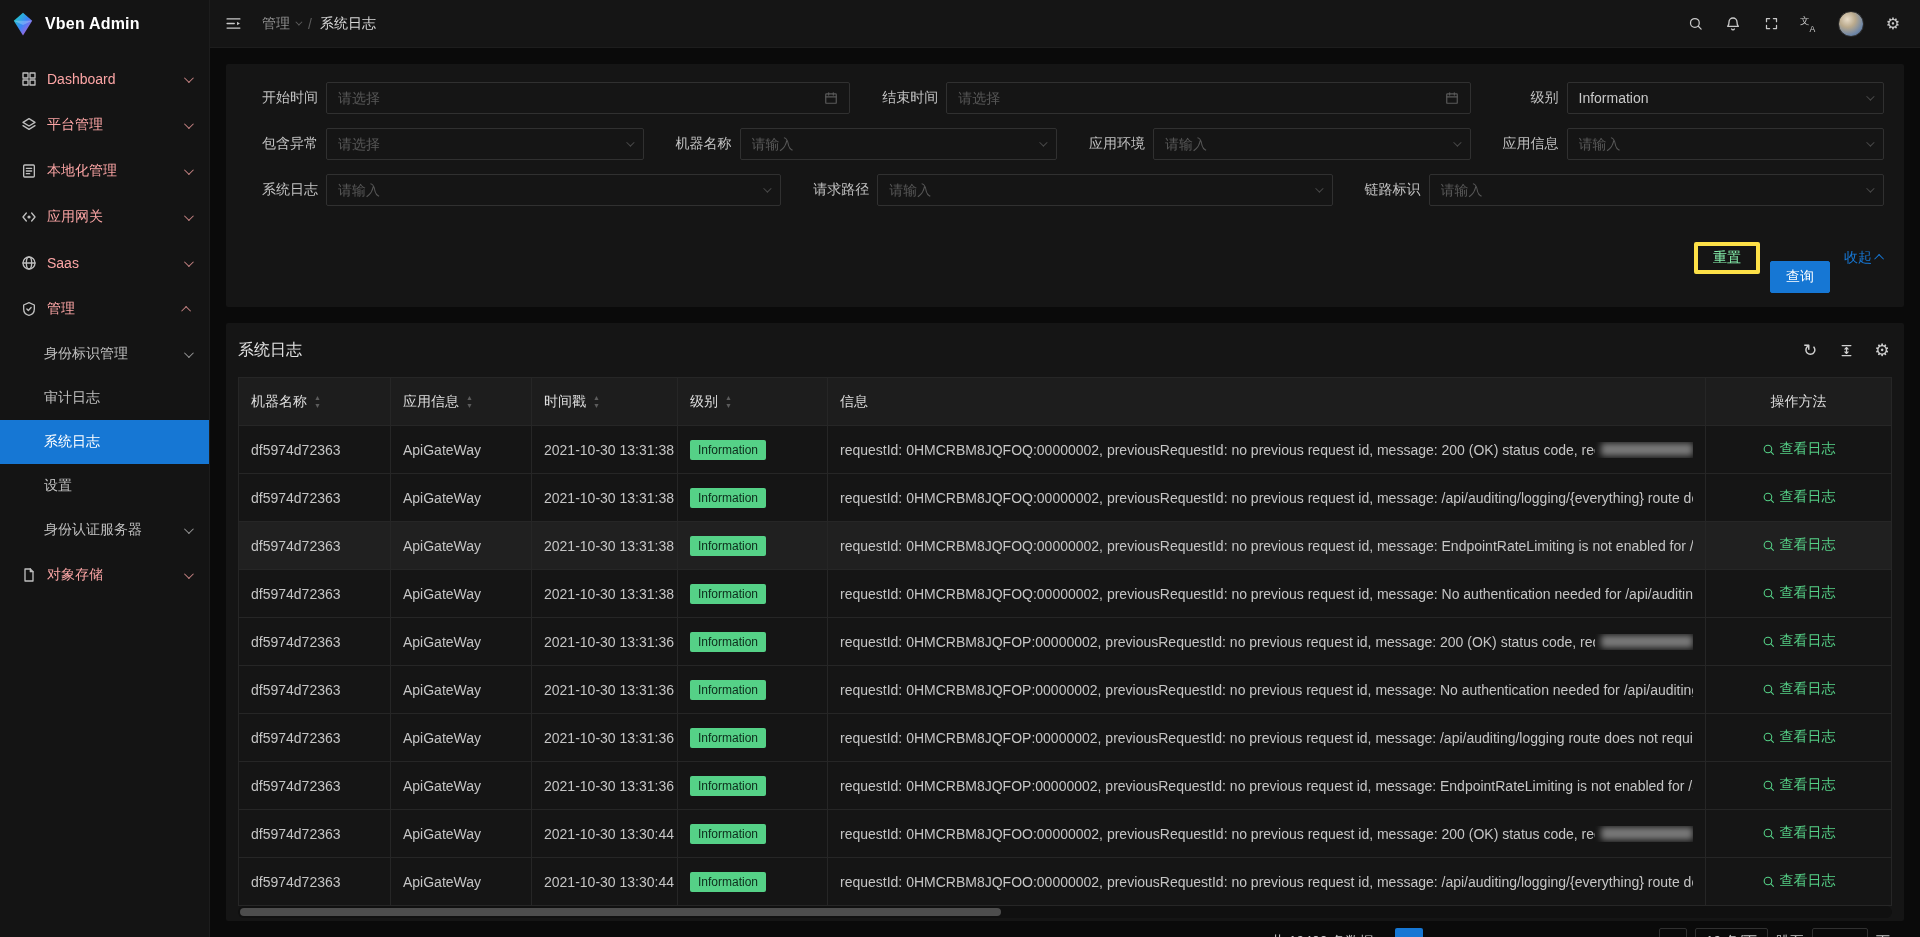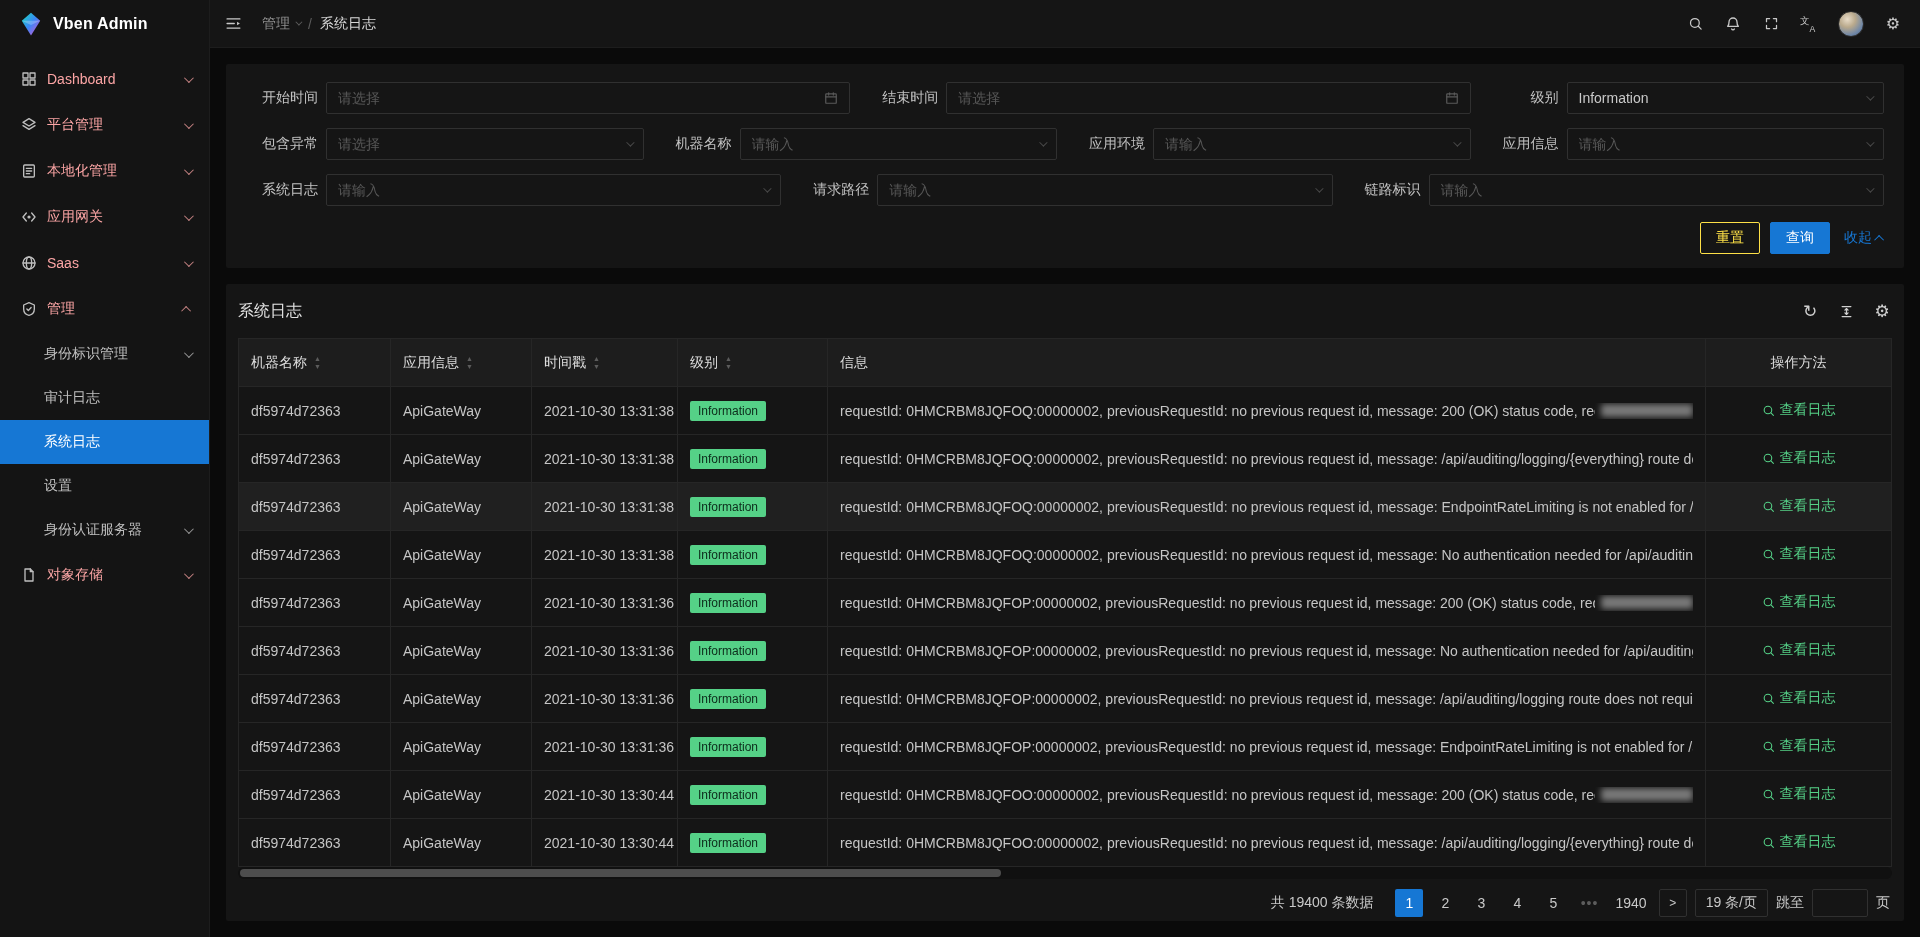--- a/index.html
+++ b/index.html
@@ -7,21 +7,21 @@
     --success:#55d187;
   }
   *{margin:0;padding:0;box-sizing:border-box;}
   html,body{width:1920px;height:937px;overflow:hidden;background:#0a0a0a;
     font-family:"Liberation Sans","DejaVu Sans",sans-serif;color:#c9c9c9;font-size:14px;}
   .app{display:flex;width:100%;height:100%;}
 
   
   .sidebar{width:210px;background:#141414;border-right:1px solid #1d1d1d;flex-shrink:0;
     display:flex;flex-direction:column;}
-  .logo{height:48px;display:flex;align-items:center;gap:9px;padding:0 18px;cursor:pointer;}
+  .logo{height:48px;display:flex;align-items:center;gap:9px;padding:0 10px;cursor:pointer;}
   .logo-text{color:#fff;font-size:16px;font-weight:bold;letter-spacing:.2px;white-space:nowrap;}
   .menu{padding-top:8px;flex:1;overflow:hidden;}
   .menu-item{height:46px;display:flex;align-items:center;gap:10px;padding:0 18px 0 20px;
     color:#fca5a5;cursor:pointer;white-space:nowrap;}
   .menu-icon{width:17px;display:inline-flex;justify-content:center;color:#bfbfbf;font-size:15px;flex-shrink:0;}
   .menu-label{flex:1;overflow:hidden;}
   .submenu-item{height:44px;display:flex;align-items:center;padding:0 18px 0 44px;color:#bfbfbf;
     cursor:pointer;white-space:nowrap;}
   .submenu-item .menu-label{flex:1;}
   .submenu-item.active{background:var(--accent);color:#fff;}
@@ -59,22 +59,22 @@
   .field-box{flex:1;height:32px;background:#151515;border:1px solid #303030;border-radius:2px;
     display:flex;align-items:center;padding:0 11px;gap:6px;min-width:0;cursor:text;}
   .field-box input{flex:1;min-width:0;background:transparent;border:none;outline:none;
     color:#c9c9c9;font-size:14px;font-family:inherit;}
   .field-box input::placeholder{color:#575757;}
   .field-suffix{color:#5a5a5a;display:inline-flex;align-items:center;flex-shrink:0;}
   .field-suffix .chev{width:6px;height:6px;}
   .filter-actions{display:flex;justify-content:flex-end;align-items:center;gap:10px;padding:2px 8px 0;}
   .btn{height:32px;padding:0 15px;font-size:14px;border-radius:2px;cursor:pointer;
     font-family:inherit;display:inline-flex;align-items:center;gap:5px;}
-  .btn-reset{background:transparent;border:1px solid #fde047;color:#fde047;}
-  .btn-query{background:var(--accent);border:1px solid var(--accent);color:#fff;}
+  .btn-reset{background:transparent;border:4px solid #fde047;color:#86efac;}
+  .btn-query{background:var(--accent);border:1px solid var(--accent);color:#fff;margin-top:39px;}
   .collapse-link{color:var(--accent);display:inline-flex;align-items:center;gap:5px;cursor:pointer;margin-left:4px;}
   .collapse-link .chev{opacity:1;}
 
   
   .table-panel{flex:1;display:flex;flex-direction:column;padding:0 12px 8px;min-height:0;}
   .table-toolbar{height:54px;display:flex;align-items:center;justify-content:space-between;flex-shrink:0;}
   .table-title{color:#e2e2e2;font-size:16px;}
   .table-tools{display:flex;align-items:center;gap:16px;color:#cfcfcf;}
   .tool-btn{display:inline-flex;align-items:center;justify-content:center;width:20px;height:20px;
     cursor:pointer;font-size:17px;line-height:1;}

